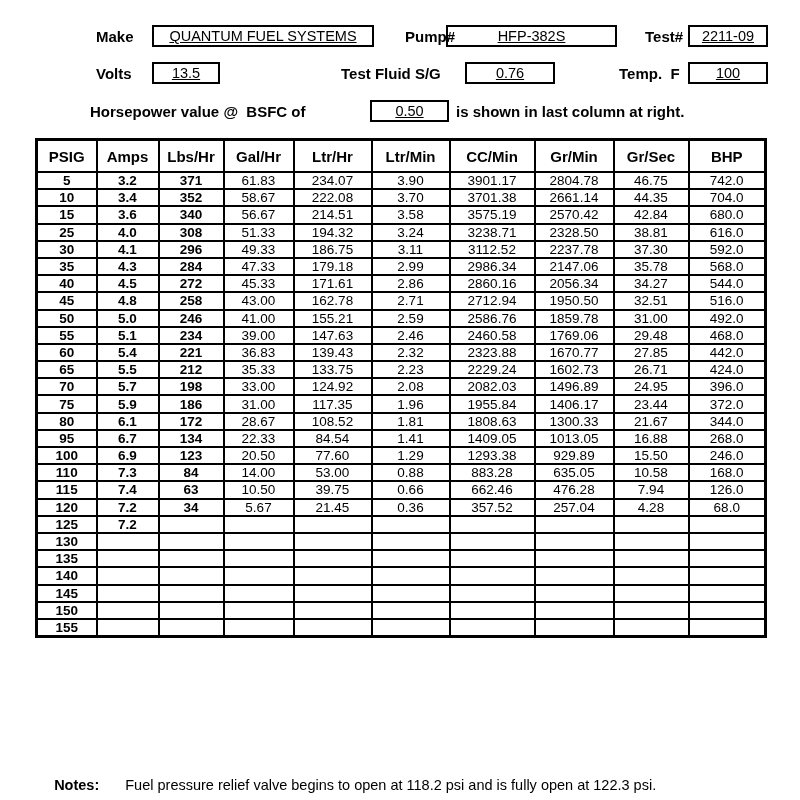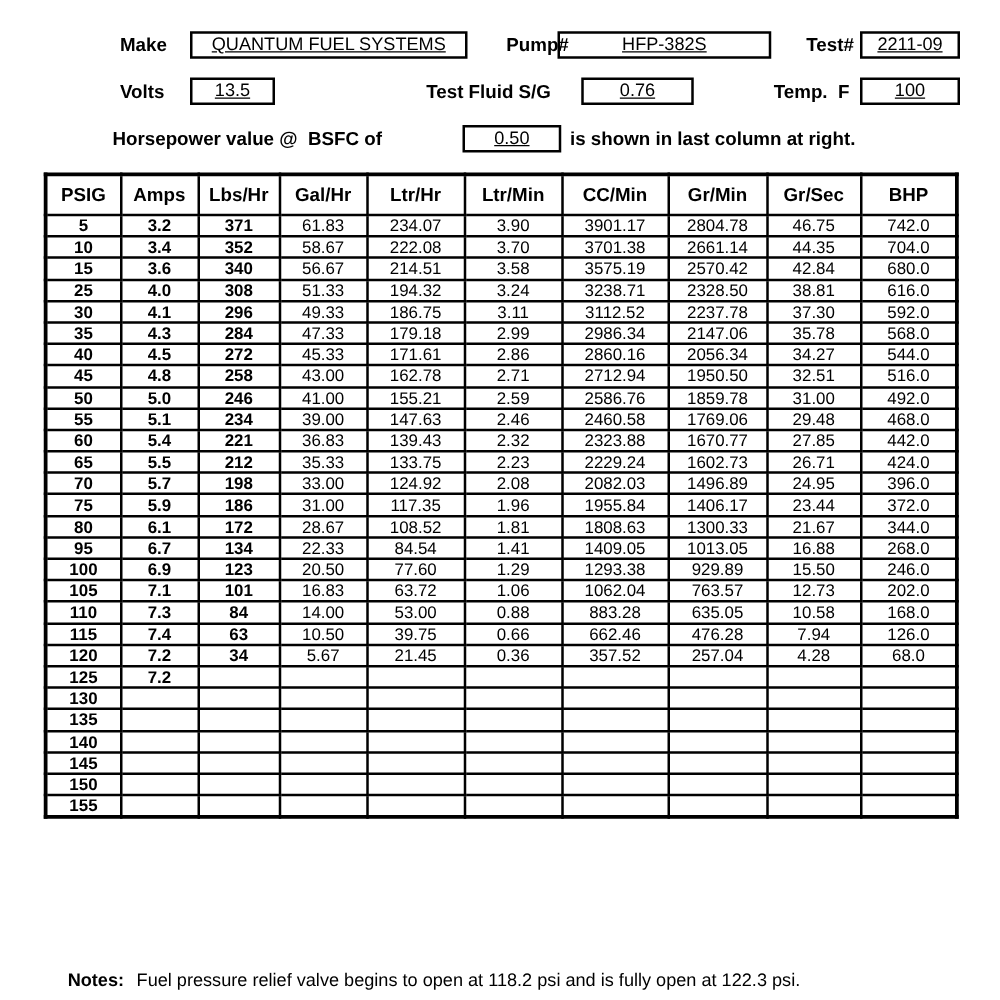--- a/index.html
+++ b/index.html
@@ -21,21 +21,21 @@
   }
   table.flow th, table.flow td{
     border:2px solid #000;padding:0;text-align:center;vertical-align:middle;
     overflow:hidden;white-space:nowrap;
   }
   table.flow{border:3px solid #000;}
   table.flow th{height:30px;font-size:15px;font-weight:bold;margin-left:40px;}
   table.flow td{height:15.2px;font-size:13.5px;font-weight:normal;}
   table.flow td.b{font-weight:bold;}
   .notes{position:absolute;left:38px;top:761px;font-size:14.5px;white-space:pre;}
-  .notes .nlabel{font-weight:bold;margin-right:10px;}
+  .notes .nlabel{font-weight:bold;margin-right:26px;}
 </style>
 </head>
 <body>
 
 <div class="sheet">
 
   <div class="hdr-label" style="left:96px;top:27px;">Make</div>
   <div class="hdr-box" style="left:152px;top:25px;width:218px;">QUANTUM FUEL SYSTEMS</div>
   <div class="hdr-label" style="left:405px;top:27px;">Pump#</div>
   <div class="hdr-box" style="left:446px;top:25px;width:167px;">HFP-382S</div>
@@ -279,32 +279,20 @@
           <td class="b">123</td>
           <td>20.50</td>
           <td>77.60</td>
           <td>1.29</td>
           <td>1293.38</td>
           <td>929.89</td>
           <td>15.50</td>
           <td>246.0</td>
         </tr>
         <tr>
-          <td class="b">105</td>
-          <td class="b">7.1</td>
-          <td class="b">101</td>
-          <td>16.83</td>
-          <td>63.72</td>
-          <td>1.06</td>
-          <td>1062.04</td>
-          <td>763.57</td>
-          <td>12.73</td>
-          <td>202.0</td>
-        </tr>
-        <tr>
           <td class="b">110</td>
           <td class="b">7.3</td>
           <td class="b">84</td>
           <td>14.00</td>
           <td>53.00</td>
           <td>0.88</td>
           <td>883.28</td>
           <td>635.05</td>
           <td>10.58</td>
           <td>168.0</td>

